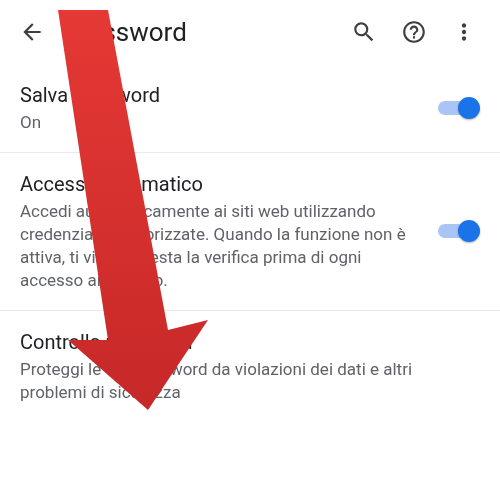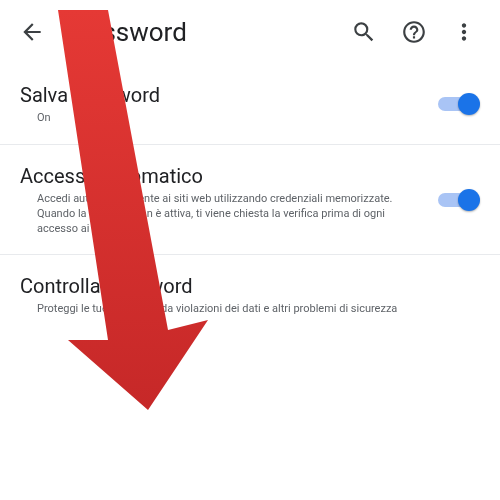--- a/index.html
+++ b/index.html
@@ -52,25 +52,24 @@
     padding: 18px 20px 18px 20px;
     cursor: pointer;
   }
   .setting-text { flex: 1; padding-right: 12px; }
   .setting-title {
     font-size: 20px;
     color: #202124;
     line-height: 1.35;
   }
   .setting-sub {
-    font-size: 11px;
+    font-size: 17px;
     color: #5f6368;
     line-height: 1.35;
     margin-top: 2px;
-    margin-left: 17px;
   }
   .toggle {
     width: 44px;
     height: 24px;
     position: relative;
     flex-shrink: 0;
   }
   .toggle-track {
     position: absolute;
     top: 5px; left: 2px;

